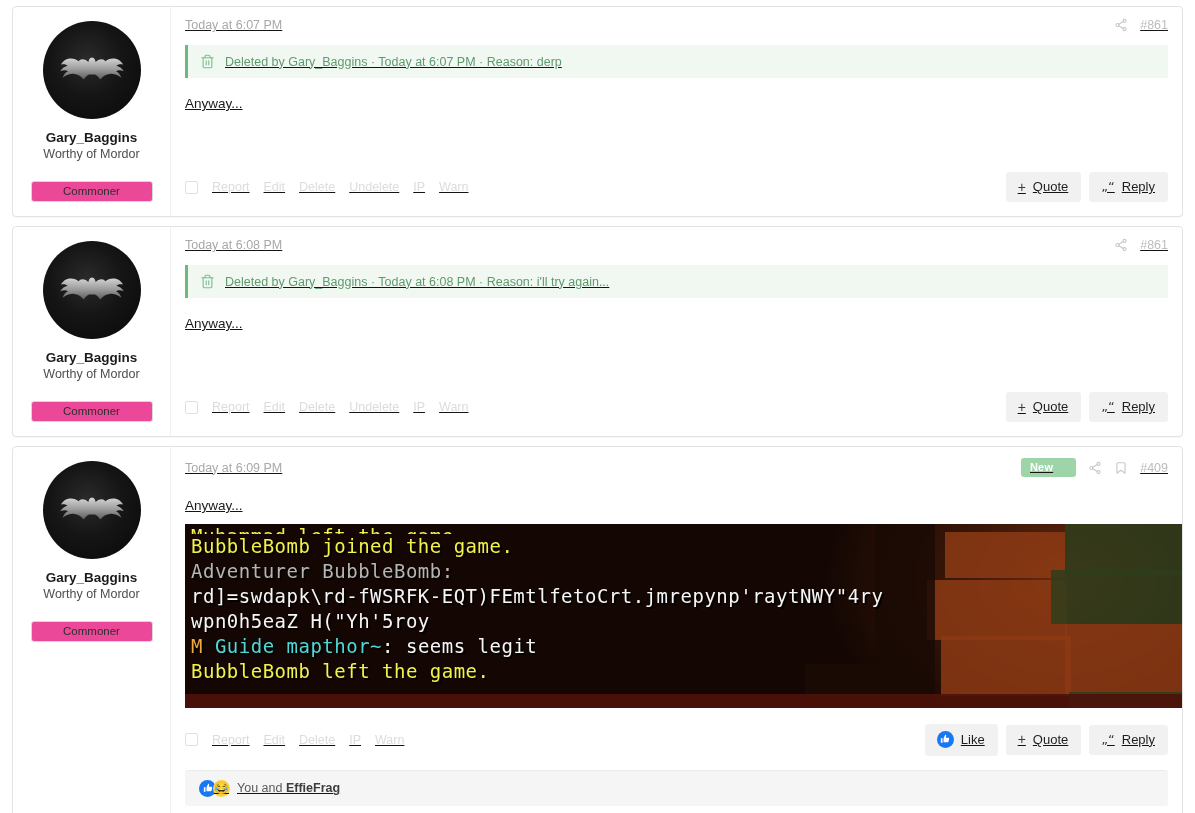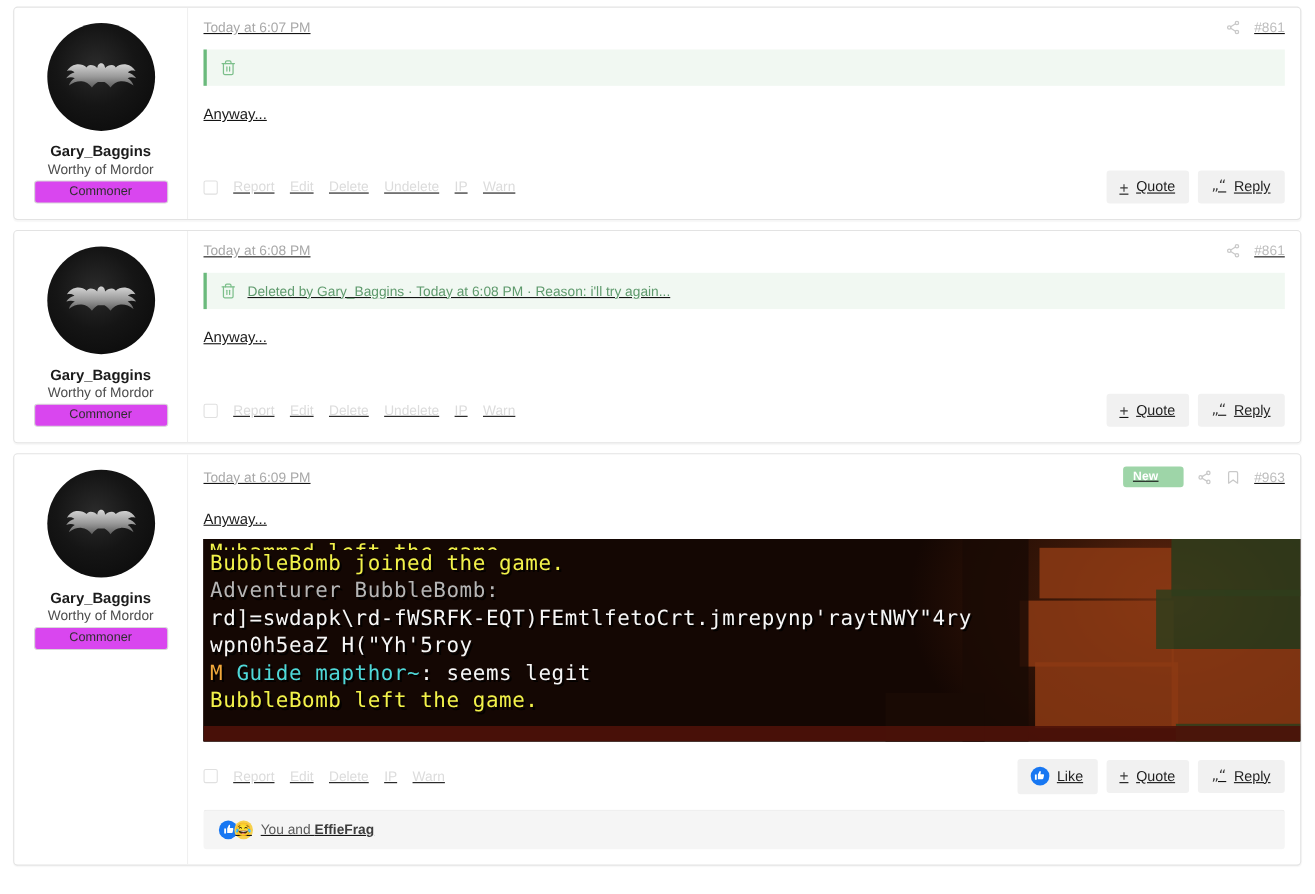--- a/index.html
+++ b/index.html
@@ -51,26 +51,26 @@
     font-size: 13.5px;
     color: #1b1b1b;
   }
   .utitle {
     margin-top: 2px;
     font-size: 12.5px;
     color: #4d4d4d;
   }
   .ubadge {
     display: block;
-    margin: 3px auto 0 auto;
+    margin: 20px auto 0 auto;
     width: 122px;
     padding: 3px 0 4px 0;
     font-size: 11.5px;
     color: #2e2e2e;
-    background: #d946ef;
+    background: #ec4899;
     border: 1px solid #d8d8d8;
     border-radius: 3px;
     text-align: center;
   }
 
   
   .main-col { flex: 1 1 auto; min-width: 0; display: flex; flex-direction: column; text-decoration: underline; }
 
   .post-head {
     display: flex;
@@ -266,20 +266,21 @@
         <div class="post-body">
           <div class="delnotice">
             <span class="trash">
               <svg width="15" height="15" viewBox="0 0 24 24" fill="none" stroke="currentColor" stroke-width="1.8" stroke-linecap="round" stroke-linejoin="round">
                 <polyline points="3 6 5 6 21 6"></polyline>
                 <path d="M19 6v14a2 2 0 0 1-2 2H7a2 2 0 0 1-2-2V6m3 0V4a2 2 0 0 1 2-2h4a2 2 0 0 1 2 2v2"></path>
                 <line x1="10" y1="11" x2="10" y2="17"></line>
                 <line x1="14" y1="11" x2="14" y2="17"></line>
               </svg>
             </span>
+            <span>Deleted by Gary_Baggins · Today at 6:07 PM · Reason: derp</span>
           </div>
           <div class="msgtext">Anyway...</div>
         </div>
         <div class="actions">
           <span class="chk"></span>
           <span class="alink">Report</span>
           <span class="alink">Edit</span>
           <span class="alink">Delete</span>
           <span class="alink">Undelete</span>
           <span class="alink">IP</span>
@@ -396,21 +397,21 @@
                 <circle cx="18" cy="19" r="2.6"></circle>
                 <line x1="8.3" y1="10.8" x2="15.7" y2="6.2"></line>
                 <line x1="8.3" y1="13.2" x2="15.7" y2="17.8"></line>
               </svg>
             </span>
             <span class="hicon">
               <svg width="14" height="14" viewBox="0 0 24 24" fill="none" stroke="currentColor" stroke-width="2" stroke-linecap="round" stroke-linejoin="round">
                 <path d="M19 21l-7-5-7 5V5a2 2 0 0 1 2-2h10a2 2 0 0 1 2 2z"></path>
               </svg>
             </span>
-            <span class="pnum">#963</span>
+            <span class="pnum">#409</span>
           </div>
         </div>
         <div class="post-body">
           <div class="msgtext">Anyway...</div>
           <div class="mcshot">
             <div class="blk " style="left:760px;top:8px;width:120px;height:46px;"></div>
             <div class="blk g" style="left:880px;top:0px;width:122px;height:52px;"></div>
             <div class="blk " style="left:742px;top:56px;width:140px;height:60px;"></div>
             <div class="blk g" style="left:866px;top:46px;width:136px;height:54px;"></div>
             <div class="blk " style="left:756px;top:112px;width:130px;height:60px;"></div>

